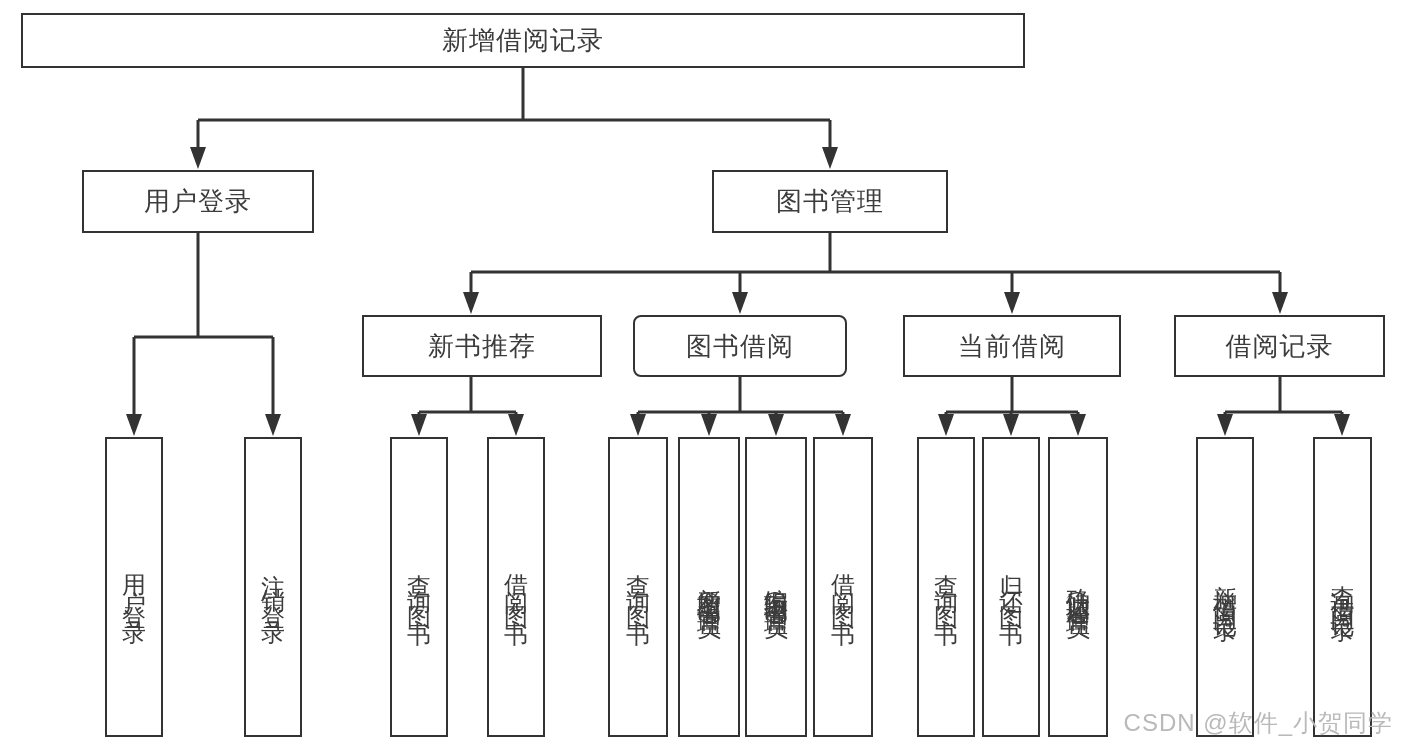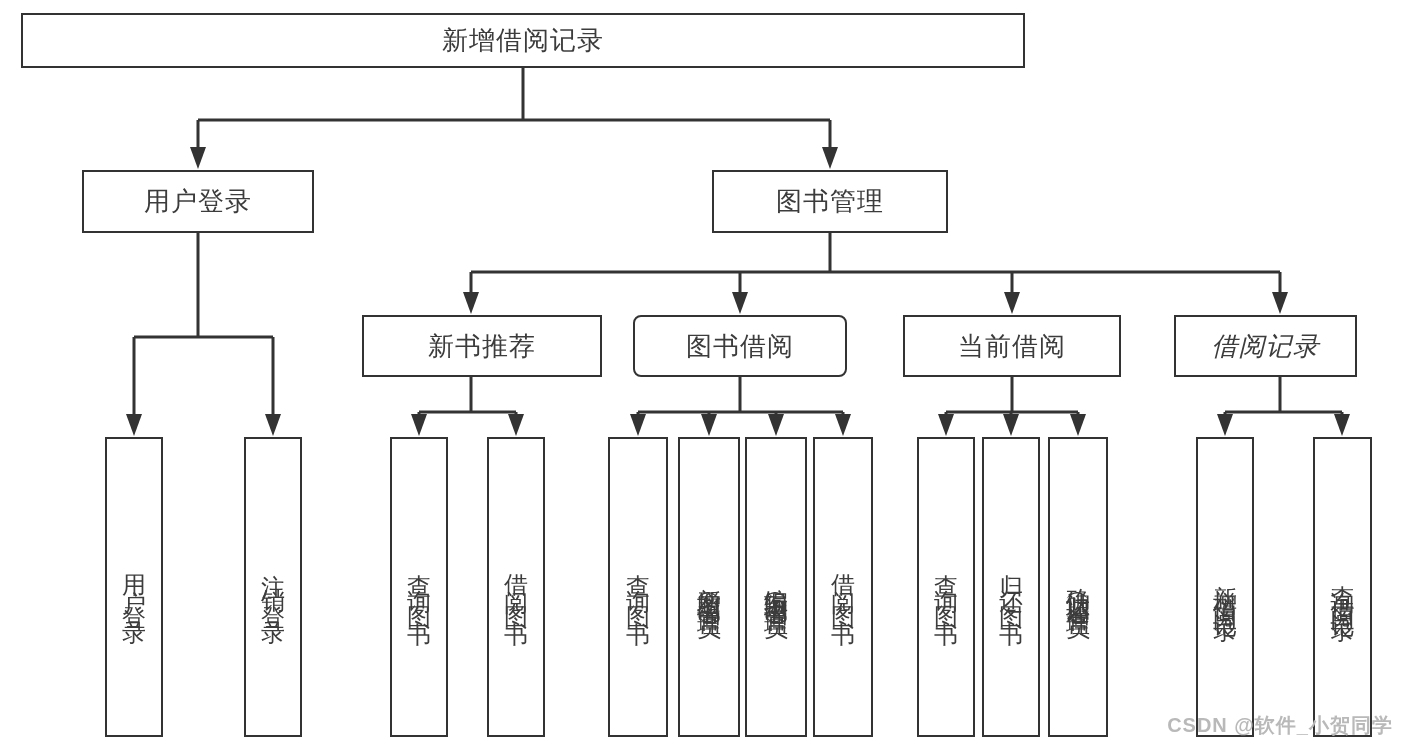--- a/index.html
+++ b/index.html
@@ -39,26 +39,25 @@
     line-height: 1;
     white-space: nowrap;
   }
   .vt4 .vtext { letter-spacing: 16px; }
   .vt6 .vtext { letter-spacing: 7px; }
   .vt9 .vtext { letter-spacing: 4px; }
   .watermark {
     position: absolute;
     right: 12px;
     bottom: 8px;
-    font-size: 20px;
+    font-size: 24px;
     color: #b9b9b9;
     letter-spacing: 1px;
     z-index: 3;
     white-space: nowrap;
-    font-weight: bold;
   }
 </style>
 </head>
 <body>
 
 <div class="canvas">
 
   <svg class="connector-svg" viewBox="0 0 1405 747" xmlns="http://www.w3.org/2000/svg">
     <g stroke="#333333" stroke-width="3" fill="none">
 
@@ -115,21 +114,21 @@
 
   <div class="node h" style="left:362px; top:315px; width:240px; height:62px;">
     <span>新书推荐</span>
   </div>
   <div class="node h" style="left:633px; top:315px; width:214px; height:62px;border-radius:8px;">
     <span>图书借阅</span>
   </div>
   <div class="node h" style="left:903px; top:315px; width:218px; height:62px;text-align:right;">
     <span>当前借阅</span>
   </div>
-  <div class="node h" style="left:1174px; top:315px; width:183px; height:62px;font-style:italic;">
+  <div class="node h" style="left:1174px; top:315px; width:211px; height:62px;">
     <span>借阅记录</span>
   </div>
 
   <div class="node v vt4" style="left:105px; top:437px; width:58px; height:300px;">
     <span class="vtext">用户登录</span>
   </div>
   <div class="node v vt4" style="left:244px; top:437px; width:58px; height:300px;">
     <span class="vtext">注销登录</span>
   </div>
 

